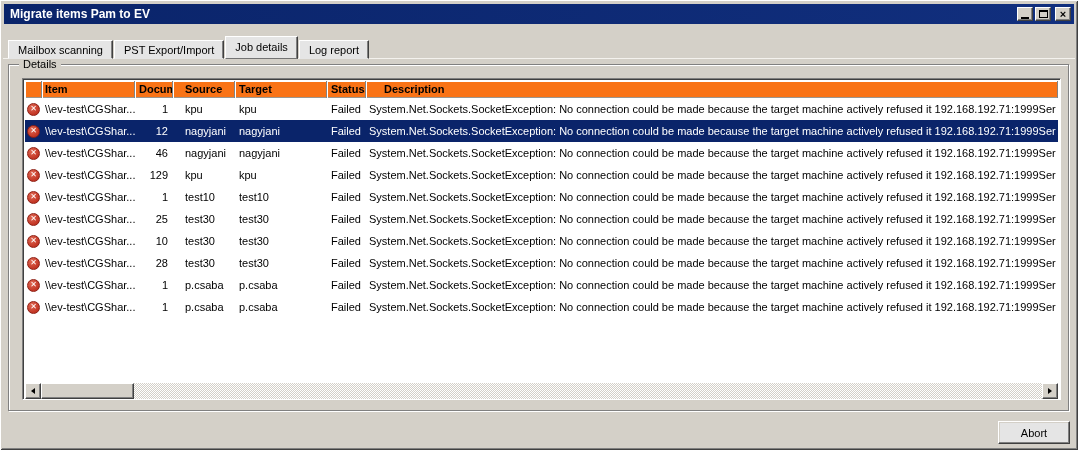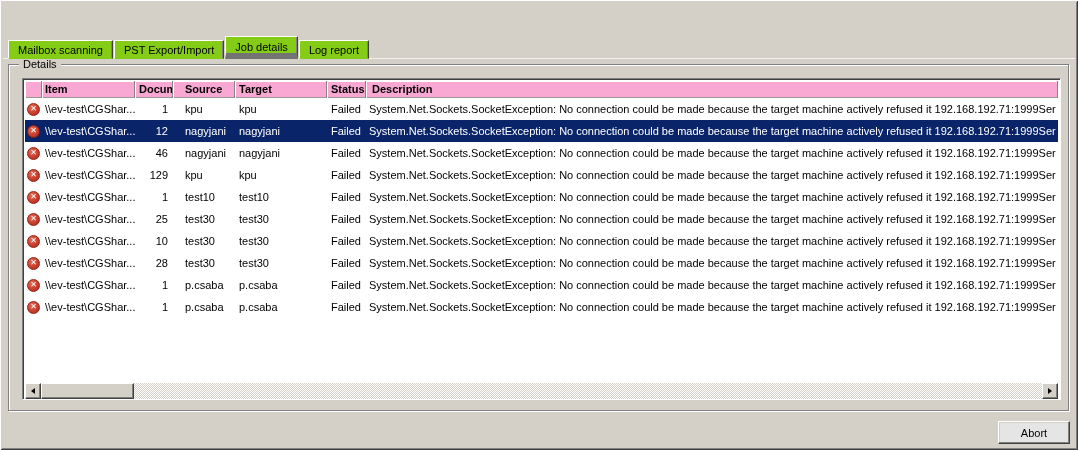--- a/index.html
+++ b/index.html
@@ -40,28 +40,28 @@
   .glyph-min { width: 8px; height: 2px; background: #000; margin-top: 7px; }
   .glyph-max { width: 9px; height: 8px; border: 1px solid #000; border-top-width: 2px; }
   .glyph-close { font-size: 11px; font-weight: bold; line-height: 10px; color:#000; }
   
   .tabstrip {
     position: absolute; left: 8px; top: 36px; height: 23px;
     display: flex; align-items: flex-end; z-index: 2;
   }
   .tab {
     height: 19px; line-height: 18px; padding: 0 9px;
-    background: #84cc16;
+    background: #e5e5e5;
     border: 1px solid; border-color: #fff #404040 transparent #fff;
     box-shadow: inset -1px 0 0 #808080;
     margin-right: 1px; white-space: nowrap; cursor: default;
   }
   .tab.active {
     height: 23px; line-height: 20px; position: relative; z-index: 3;
-    border-bottom: 6px solid #737373;
+    border-bottom: 1px solid #737373;
   }
   .pane-line { position: absolute; left: 3px; top: 58px; width: 1072px; height: 1px; background: #f4f2ee; }
   
   .groupbox {
     position: absolute; left: 8px; top: 64px; width: 1061px; height: 347px;
     border: 1px solid #808080;
     box-shadow: inset 1px 1px 0 #ffffff, 1px 1px 0 #ffffff;
   }
   .groupbox-label {
     position: absolute; top: -7px; left: 10px;
@@ -72,37 +72,37 @@
     position: absolute; left: 13px; top: 13px; width: 1039px; height: 322px;
     border: 1px solid; border-color: #808080 #ffffff #ffffff #808080;
     box-shadow: inset 1px 1px 0 #404040;
     background: #fff;
     display: flex; flex-direction: column;
     padding: 2px 2px 0 2px;
   }
   .lv-header { display: flex; height: 17px; background: #d4d0c8; flex: none; }
   .hcell {
     font-weight: bold; line-height: 16px; padding-left: 4px;
-    background: #f9a8d4;
+    background: #f97316;
     border-right: 1px solid #848484;
     box-shadow: inset 0 1px 0 #fff, inset 1px 0 0 #fff, inset 0 -1px 0 #9a9791;
     white-space: nowrap; overflow: hidden; cursor: default;
   }
   .lv-body { flex: 1; background: #fff; overflow: hidden; }
   .row { display: flex; height: 22px; align-items: center; background: #fff; cursor: default; }
   .row.selected { background: #0a246a; color: #fff; }
   .cell { white-space: nowrap; overflow: hidden; flex: none; }
   .c0 { width: 17px; display: flex; justify-content: center; align-items: center; }
   .c1 { width: 93px; padding-left: 3px; }
   .c2 { width: 38px; text-align: right; padding-right: 5px; }
   .c3 { width: 62px; padding-left: 12px; }
   .c4 { width: 92px; padding-left: 4px; }
   .c5 { width: 39px; padding-left: 4px; }
   .c6 { flex: 1 1 auto; padding-left: 3px; }
-  .h6 { padding-left: 6px; }
+  .h6 { padding-left: 18px; }
   .err-icon {
     width: 13px; height: 13px; border-radius: 50%;
     background: radial-gradient(circle at 35% 30%, #e06a55, #c23524 70%);
     border: 1px solid #8e2015;
     color: #fff; font-size: 8px; font-weight: bold;
     display: flex; align-items: center; justify-content: center; line-height: 1;
     flex: none;
   }
   
   .hscroll { height: 16px; flex: none; display: flex; }
@@ -136,20 +136,34 @@
     box-shadow: inset -1px -1px 0 #808080, inset 1px 1px 0 #d4d0c8;
     font-family: "Liberation Sans", sans-serif; font-size: 11px;
     display: flex; align-items: center; justify-content: center; cursor: default;
   }
 </style>
 </head>
 <body>
 
 <div class="window">
 
+  <div class="titlebar">
+    <span>Migrate items Pam to EV</span>
+    <div class="tb-buttons">
+      <div class="wbtn">
+        <span class="glyph-min"></span>
+      </div>
+      <div class="wbtn">
+        <span class="glyph-max"></span>
+      </div>
+      <div class="wbtn close">
+        <span class="glyph-close">×</span>
+      </div>
+    </div>
+  </div>
 
   <div class="tabstrip">
     <div class="tab">
       <span>Mailbox scanning</span>
     </div>
     <div class="tab">
       <span>PST Export/Import</span>
     </div>
     <div class="tab active">
       <span>Job details</span>

